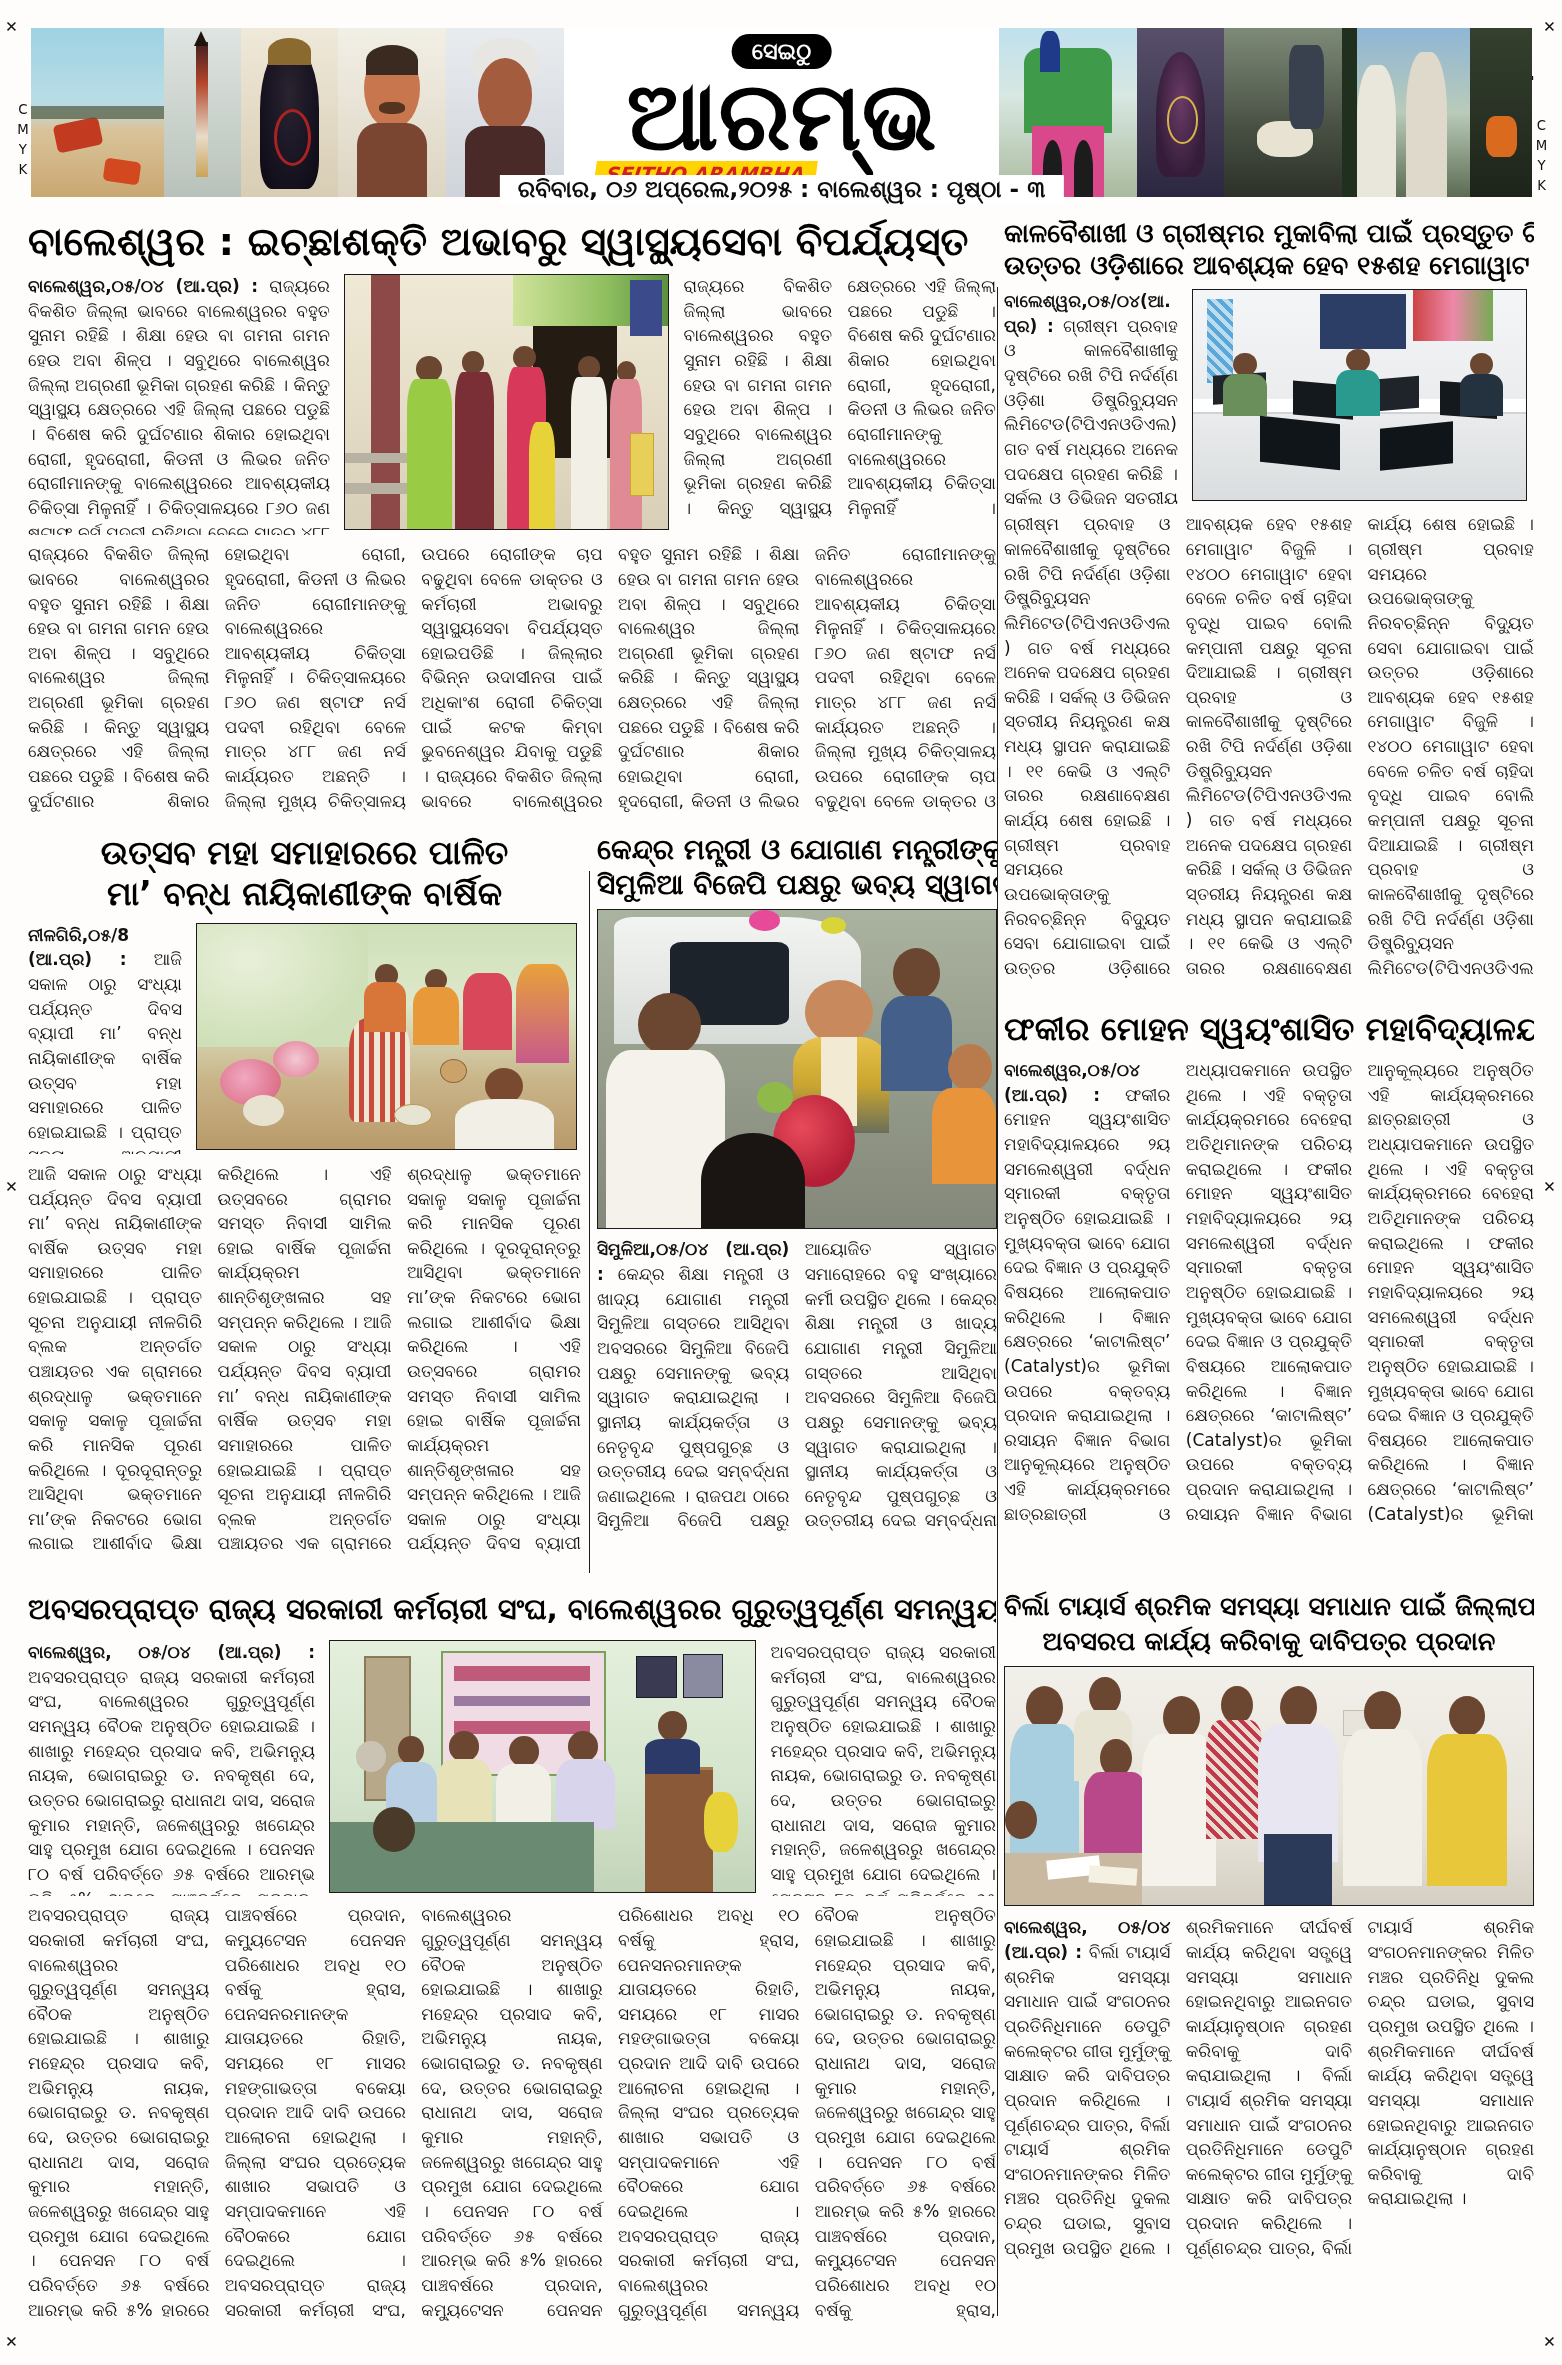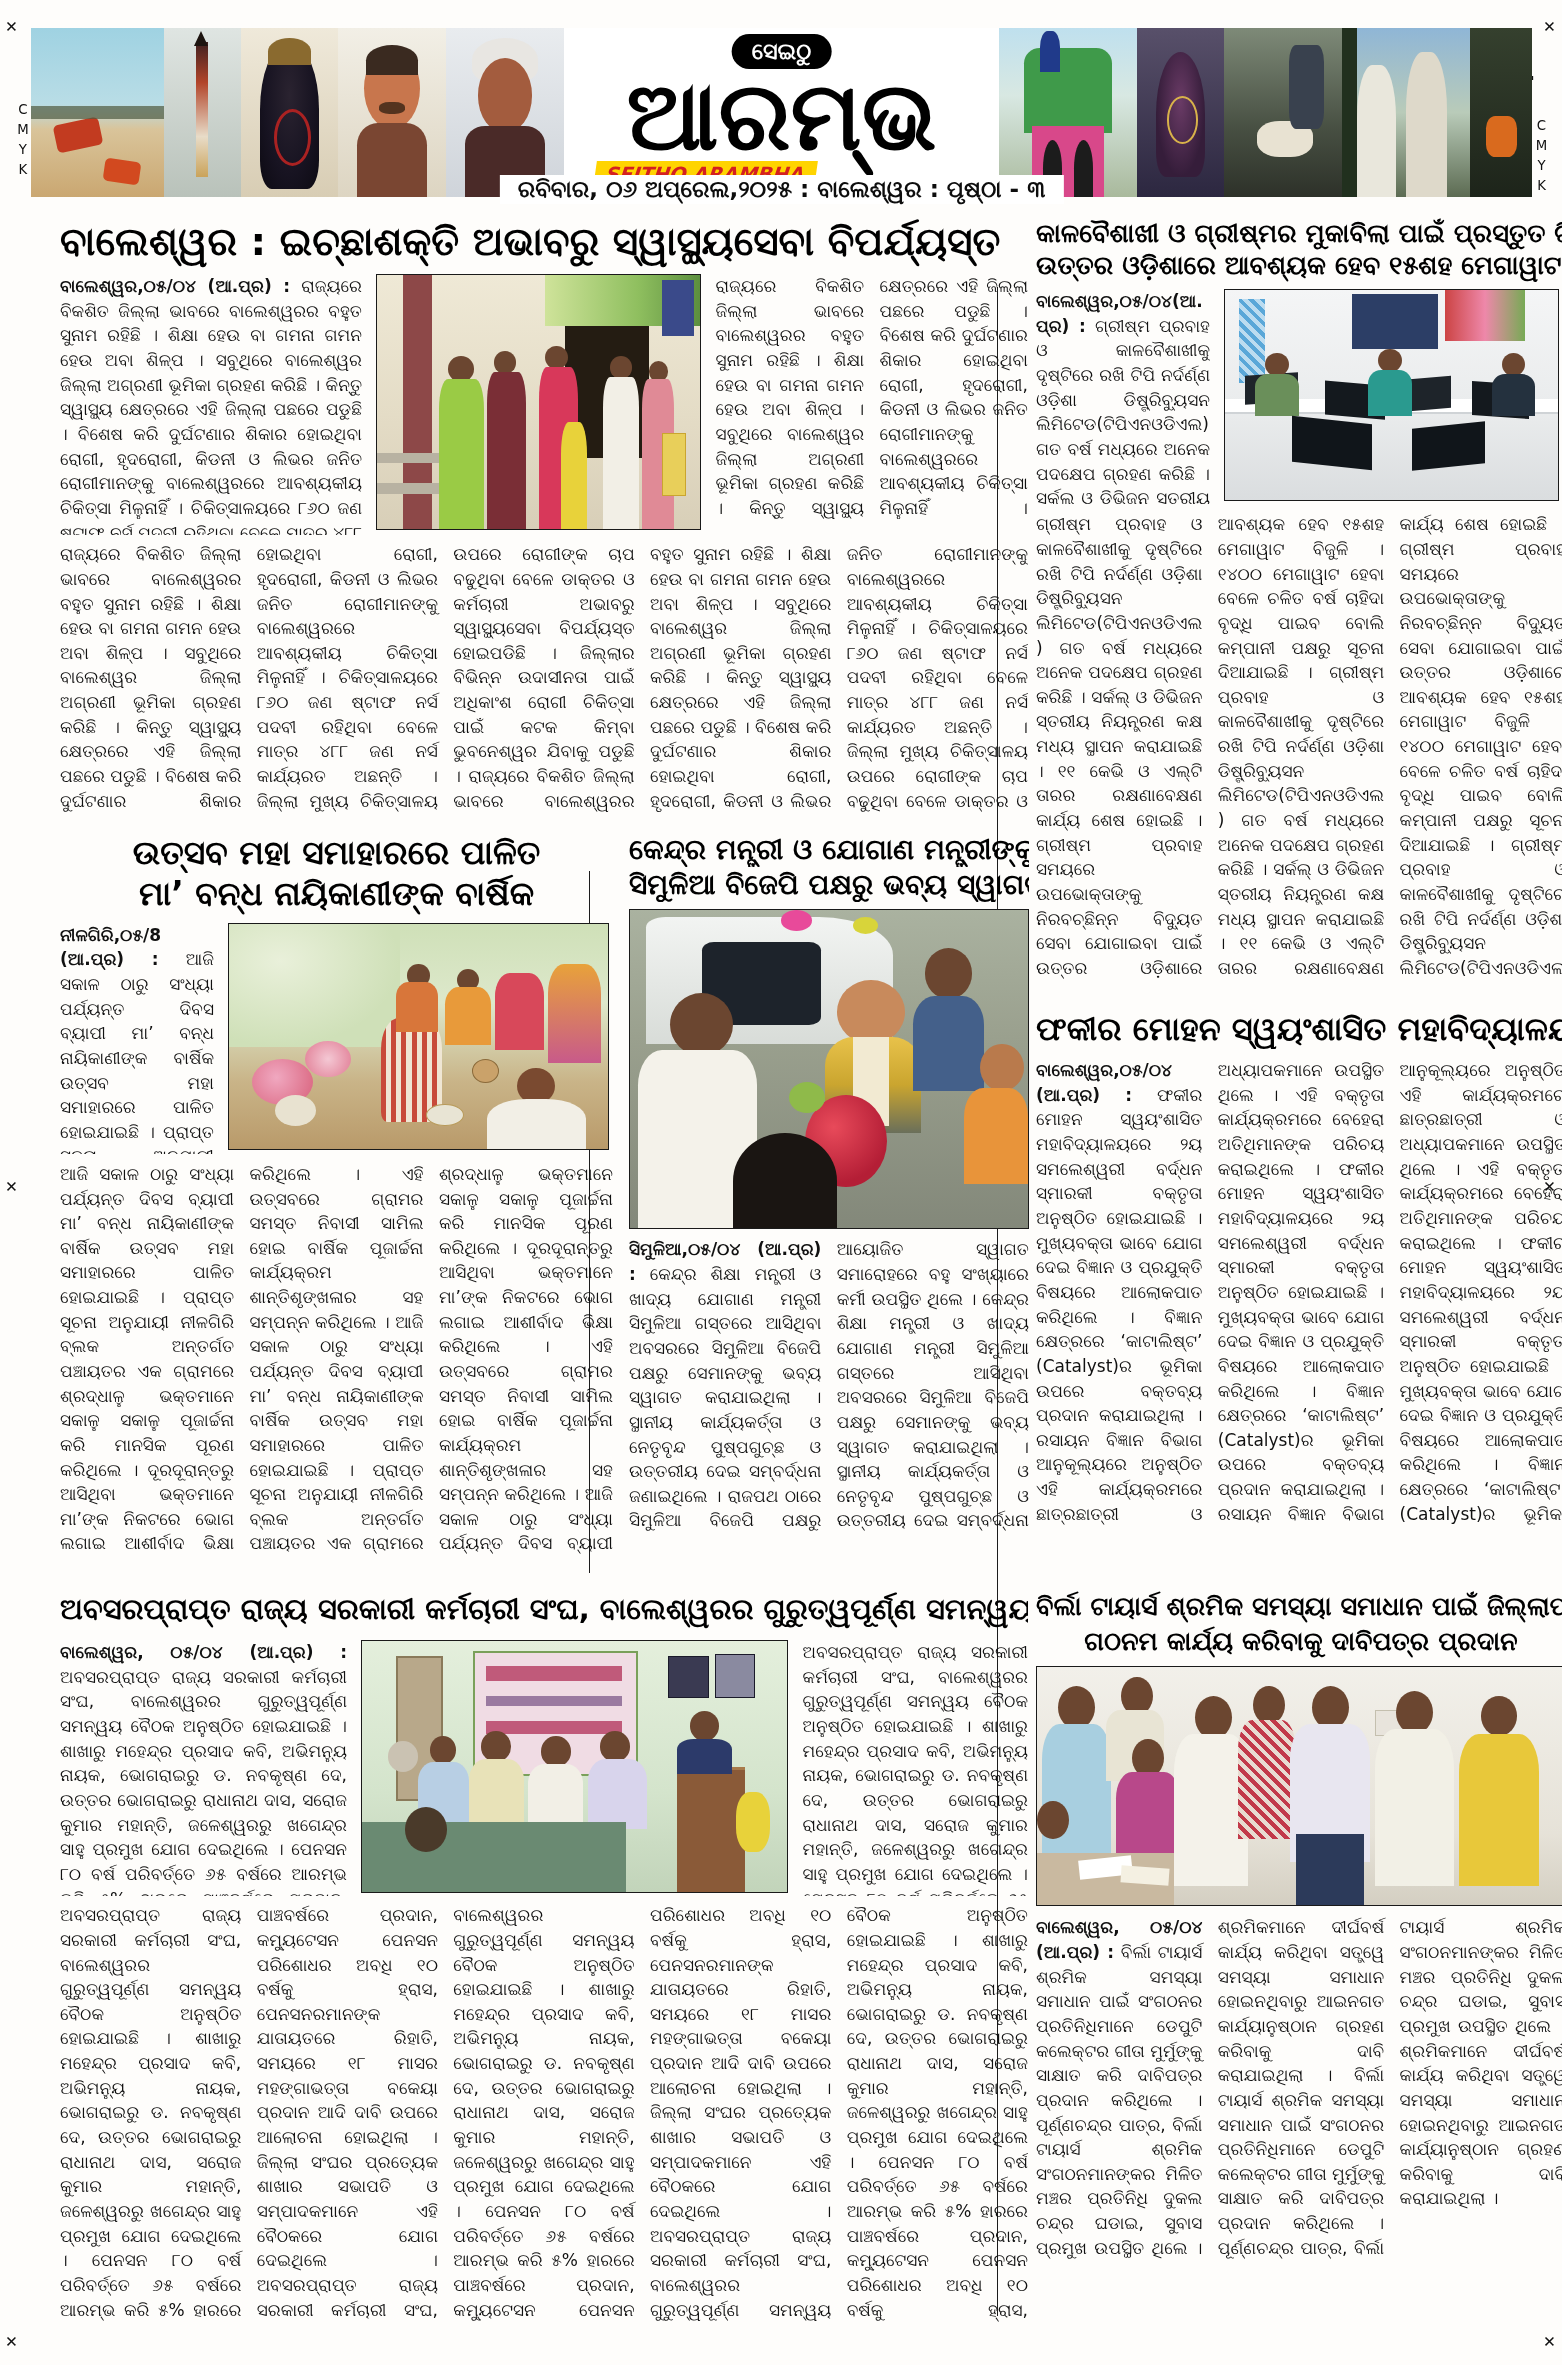--- a/index.html
+++ b/index.html
@@ -18,21 +18,21 @@
      padding:4.1px 20.5px;border-radius:20.5px;font-size:22.5px;font-weight:bold;}
   #logo-title{position:absolute;left:50%;transform:translateX(-50%);top:31px;font-size:95px;font-weight:bold;
      color:#000;white-space:nowrap;line-height:1.2;}
   #logo-ribbon{position:absolute;left:31px;bottom:9.2px;background:#ffd400;color:#d42020;font-weight:bold;
      font-style:italic;font-size:19.5px;padding:2px 11.3px;transform:skewX(-8deg);}
   #page-dateline{left:50%;transform:translateX(-50%);top:175px;background:#fff;padding:1px 18.4px;
      font-size:23px;font-weight:bold;white-space:nowrap;z-index:5;}
   
   .vrule{width:1px;background:#1c1c1c;}
   
-  .article{position:absolute;overflow:hidden;margin-left:32px;}
+  .article{position:absolute;overflow:hidden;}
   .headline{font-weight:bold;color:#000;text-align:center;white-space:nowrap;overflow:hidden;line-height:1.25;}
   .headline.left{text-align:left;}
   .body{font-size:17px;line-height:1.45;text-align:justify;overflow:hidden;color:#111;word-break:break-word;}
   .dl{font-weight:bold;}
   .cols2{column-count:2;column-gap:15.4px;}
   .cols3{column-count:3;column-gap:15.4px;}
   .cols5{column-count:5;column-gap:15.4px;}
   .zone{display:flex;gap:14.3px;overflow:hidden;}
   .zcol{overflow:hidden;}
   
@@ -292,21 +292,21 @@
       <span> ଅବସରପ୍ରାପ୍ତ ରାଜ୍ୟ ସରକାରୀ କର୍ମଚାରୀ ସଂଘ, ବାଲେଶ୍ୱରର ଗୁରୁତ୍ୱପୂର୍ଣ୍ଣ ସମନ୍ୱୟ ବୈଠକ ଅନୁଷ୍ଠିତ ହୋଇଯାଇଛି । ଶାଖାରୁ ମହେନ୍ଦ୍ର ପ୍ରସାଦ କବି, ଅଭିମନ୍ୟୁ ନାୟକ, ଭୋଗରାଇରୁ ଡ. ନବକୃଷ୍ଣ ଦେ, ଉତ୍ତର ଭୋଗରାଇରୁ ରାଧାନାଥ ଦାସ, ସରୋଜ କୁମାର ମହାନ୍ତି, ଜଳେଶ୍ୱରରୁ ଖଗେନ୍ଦ୍ର ସାହୁ ପ୍ରମୁଖ ଯୋଗ ଦେଇଥିଲେ । ପେନସନ ୮୦ ବର୍ଷ ପରିବର୍ତ୍ତେ ୬୫ ବର୍ଷରେ ଆରମ୍ଭ କରି ୫% ହାରରେ ପାଞ୍ଚବର୍ଷରେ ପ୍ରଦାନ, କମ୍ୟୁଟେସନ ପେନସନ ପରିଶୋଧର ଅବଧି ୧୦ ବର୍ଷକୁ ହ୍ରାସ, ପେନସନରମାନଙ୍କ ଯାତାୟତରେ ରିହାତି, ସମୟରେ ୧୮ ମାସର ମହଙ୍ଗାଭତ୍ତା ବକେୟା ପ୍ରଦାନ ଆଦି ଦାବି ଉପରେ ଆଲୋଚନା ହୋଇଥିଲା । ଜିଲ୍ଲା ସଂଘର ପ୍ରତ୍ୟେକ ଶାଖାର ସଭାପତି ଓ ସମ୍ପାଦକମାନେ ଏହି ବୈଠକରେ ଯୋଗ ଦେଇଥିଲେ ।</span>
     </div>
   </div>
   <div class="body cols5" style="height:420px;margin-top:7.2px;">
     <span> ଅବସରପ୍ରାପ୍ତ ରାଜ୍ୟ ସରକାରୀ କର୍ମଚାରୀ ସଂଘ, ବାଲେଶ୍ୱରର ଗୁରୁତ୍ୱପୂର୍ଣ୍ଣ ସମନ୍ୱୟ ବୈଠକ ଅନୁଷ୍ଠିତ ହୋଇଯାଇଛି । ଶାଖାରୁ ମହେନ୍ଦ୍ର ପ୍ରସାଦ କବି, ଅଭିମନ୍ୟୁ ନାୟକ, ଭୋଗରାଇରୁ ଡ. ନବକୃଷ୍ଣ ଦେ, ଉତ୍ତର ଭୋଗରାଇରୁ ରାଧାନାଥ ଦାସ, ସରୋଜ କୁମାର ମହାନ୍ତି, ଜଳେଶ୍ୱରରୁ ଖଗେନ୍ଦ୍ର ସାହୁ ପ୍ରମୁଖ ଯୋଗ ଦେଇଥିଲେ । ପେନସନ ୮୦ ବର୍ଷ ପରିବର୍ତ୍ତେ ୬୫ ବର୍ଷରେ ଆରମ୍ଭ କରି ୫% ହାରରେ ପାଞ୍ଚବର୍ଷରେ ପ୍ରଦାନ, କମ୍ୟୁଟେସନ ପେନସନ ପରିଶୋଧର ଅବଧି ୧୦ ବର୍ଷକୁ ହ୍ରାସ, ପେନସନରମାନଙ୍କ ଯାତାୟତରେ ରିହାତି, ସମୟରେ ୧୮ ମାସର ମହଙ୍ଗାଭତ୍ତା ବକେୟା ପ୍ରଦାନ ଆଦି ଦାବି ଉପରେ ଆଲୋଚନା ହୋଇଥିଲା । ଜିଲ୍ଲା ସଂଘର ପ୍ରତ୍ୟେକ ଶାଖାର ସଭାପତି ଓ ସମ୍ପାଦକମାନେ ଏହି ବୈଠକରେ ଯୋଗ ଦେଇଥିଲେ । ଅବସରପ୍ରାପ୍ତ ରାଜ୍ୟ ସରକାରୀ କର୍ମଚାରୀ ସଂଘ, ବାଲେଶ୍ୱରର ଗୁରୁତ୍ୱପୂର୍ଣ୍ଣ ସମନ୍ୱୟ ବୈଠକ ଅନୁଷ୍ଠିତ ହୋଇଯାଇଛି । ଶାଖାରୁ ମହେନ୍ଦ୍ର ପ୍ରସାଦ କବି, ଅଭିମନ୍ୟୁ ନାୟକ, ଭୋଗରାଇରୁ ଡ. ନବକୃଷ୍ଣ ଦେ, ଉତ୍ତର ଭୋଗରାଇରୁ ରାଧାନାଥ ଦାସ, ସରୋଜ କୁମାର ମହାନ୍ତି, ଜଳେଶ୍ୱରରୁ ଖଗେନ୍ଦ୍ର ସାହୁ ପ୍ରମୁଖ ଯୋଗ ଦେଇଥିଲେ । ପେନସନ ୮୦ ବର୍ଷ ପରିବର୍ତ୍ତେ ୬୫ ବର୍ଷରେ ଆରମ୍ଭ କରି ୫% ହାରରେ ପାଞ୍ଚବର୍ଷରେ ପ୍ରଦାନ, କମ୍ୟୁଟେସନ ପେନସନ ପରିଶୋଧର ଅବଧି ୧୦ ବର୍ଷକୁ ହ୍ରାସ, ପେନସନରମାନଙ୍କ ଯାତାୟତରେ ରିହାତି, ସମୟରେ ୧୮ ମାସର ମହଙ୍ଗାଭତ୍ତା ବକେୟା ପ୍ରଦାନ ଆଦି ଦାବି ଉପରେ ଆଲୋଚନା ହୋଇଥିଲା । ଜିଲ୍ଲା ସଂଘର ପ୍ରତ୍ୟେକ ଶାଖାର ସଭାପତି ଓ ସମ୍ପାଦକମାନେ ଏହି ବୈଠକରେ ଯୋଗ ଦେଇଥିଲେ । ଅବସରପ୍ରାପ୍ତ ରାଜ୍ୟ ସରକାରୀ କର୍ମଚାରୀ ସଂଘ, ବାଲେଶ୍ୱରର ଗୁରୁତ୍ୱପୂର୍ଣ୍ଣ ସମନ୍ୱୟ ବୈଠକ ଅନୁଷ୍ଠିତ ହୋଇଯାଇଛି । ଶାଖାରୁ ମହେନ୍ଦ୍ର ପ୍ରସାଦ କବି, ଅଭିମନ୍ୟୁ ନାୟକ, ଭୋଗରାଇରୁ ଡ. ନବକୃଷ୍ଣ ଦେ, ଉତ୍ତର ଭୋଗରାଇରୁ ରାଧାନାଥ ଦାସ, ସରୋଜ କୁମାର ମହାନ୍ତି, ଜଳେଶ୍ୱରରୁ ଖଗେନ୍ଦ୍ର ସାହୁ ପ୍ରମୁଖ ଯୋଗ ଦେଇଥିଲେ । ପେନସନ ୮୦ ବର୍ଷ ପରିବର୍ତ୍ତେ ୬୫ ବର୍ଷରେ ଆରମ୍ଭ କରି ୫% ହାରରେ ପାଞ୍ଚବର୍ଷରେ ପ୍ରଦାନ, କମ୍ୟୁଟେସନ ପେନସନ ପରିଶୋଧର ଅବଧି ୧୦ ବର୍ଷକୁ ହ୍ରାସ, ପେନସନରମାନଙ୍କ ଯାତାୟତରେ ରିହାତି, ସମୟରେ ୧୮ ମାସର ମହଙ୍ଗାଭତ୍ତା ବକେୟା ପ୍ରଦାନ ଆଦି ଦାବି ଉପରେ ଆଲୋଚନା ହୋଇଥିଲା । ଜିଲ୍ଲା ସଂଘର ପ୍ରତ୍ୟେକ ଶାଖାର ସଭାପତି ଓ ସମ୍ପାଦକମାନେ ଏହି ବୈଠକରେ ଯୋଗ ଦେଇଥିଲେ ।</span>
   </div>
 </div>
 
 <div class="article" style="left:1004px;top:1591px;width:530px;height:743px;">
   <div class="headline" style="font-size:25.6px;">ବିର୍ଲା ଟାୟାର୍ସ ଶ୍ରମିକ ସମସ୍ୟା ସମାଧାନ ପାଇଁ ଜିଲ୍ଲାପାଳ</div>
-  <div class="headline" style="font-size:25.6px;margin-top:3.1px;">ଗଠନମ କାର୍ଯ୍ୟ କରିବାକୁ ଦାବିପତ୍ର ପ୍ରଦାନ</div>
+  <div class="headline" style="font-size:25.6px;margin-top:3.1px;">ଅବସରପ କାର୍ଯ୍ୟ କରିବାକୁ ଦାବିପତ୍ର ପ୍ରଦାନ</div>
   <div class="ph" style="width:528px;height:238px;margin-top:8.2px;">
     <div class="abs" style="inset:0;background:linear-gradient(180deg,#f2f0ea 0%,#e6e2d8 70%,#d4cfc2 100%);"></div>
     <div class="abs" style="left:64%;top:18%;width:6%;height:10%;background:#e8e4dc;border:1.5px solid #c4bfae;"></div>
     <div class="head" style="left:4%;top:8%;width:7%;height:18%;"></div>
     <div class="abs" style="left:1%;top:24%;width:13%;height:60%;background:#a8cfe0;border-radius:25% 25% 0 0;"></div>
     <div class="head" style="left:16%;top:4%;width:6%;height:16%;"></div>
     <div class="abs" style="left:13%;top:18%;width:11%;height:30%;background:#e8e4d4;border-radius:25% 25% 0 0;"></div>
     <div class="head" style="left:18%;top:30%;width:6%;height:16%;"></div>
     <div class="abs" style="left:15%;top:44%;width:12%;height:44%;background:#b8488a;border-radius:25% 25% 0 0;"></div>
     <div class="head" style="left:30%;top:12%;width:7%;height:18%;"></div>

